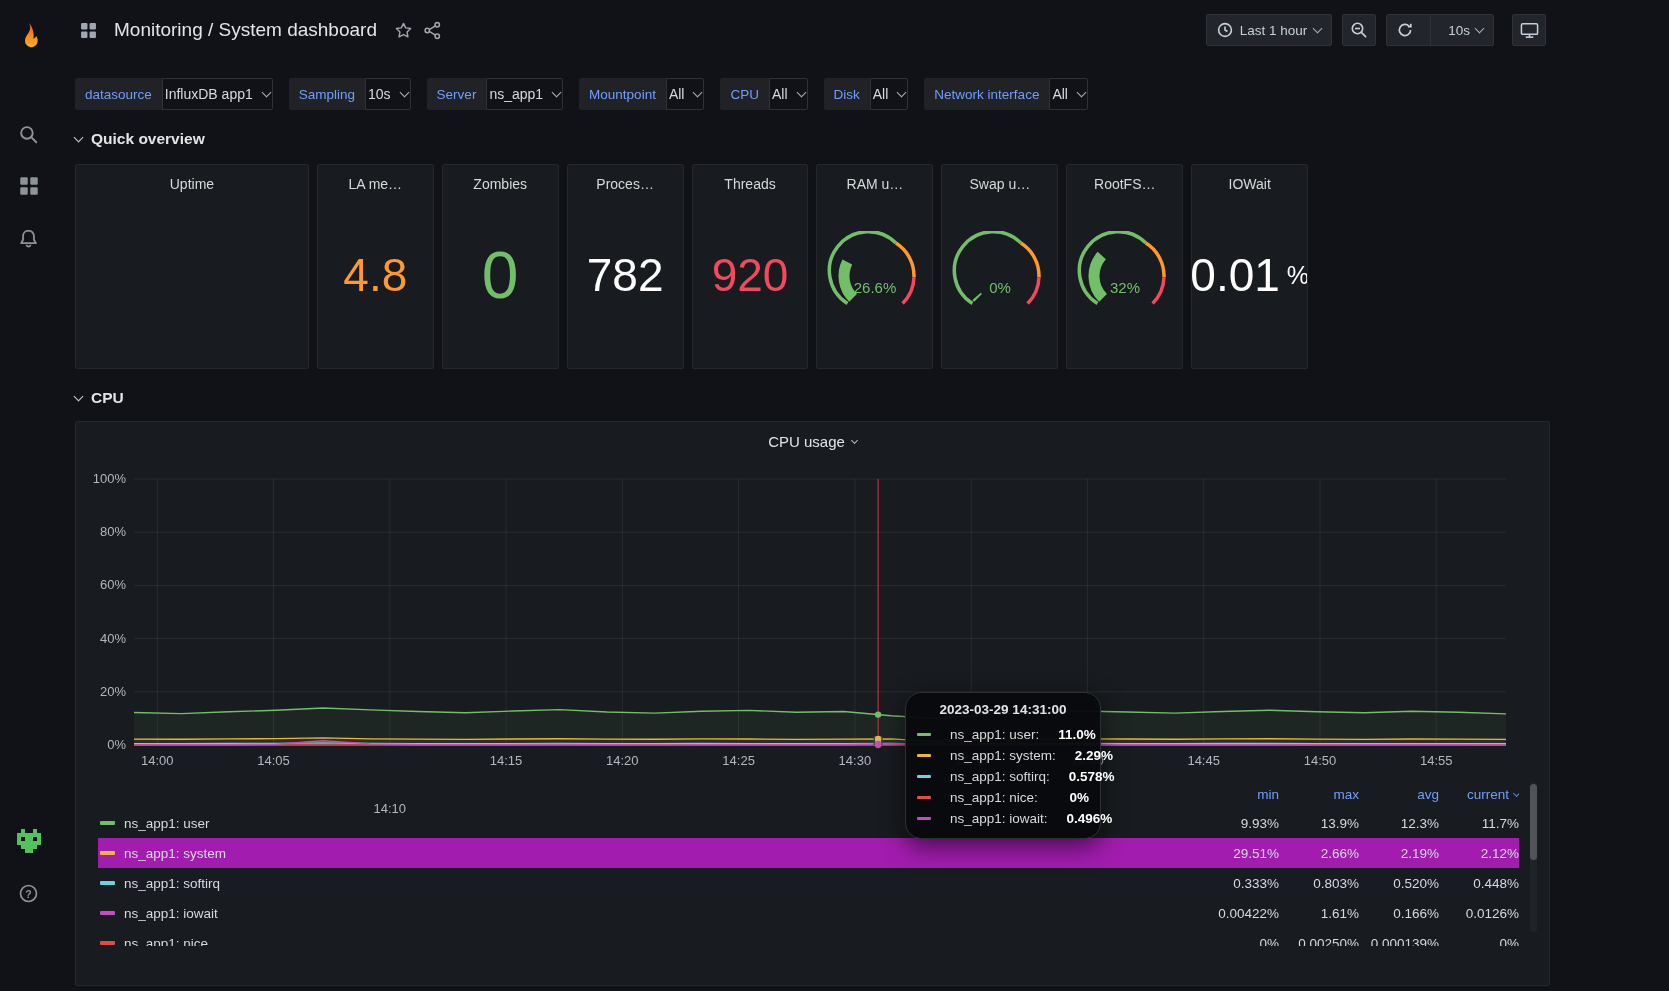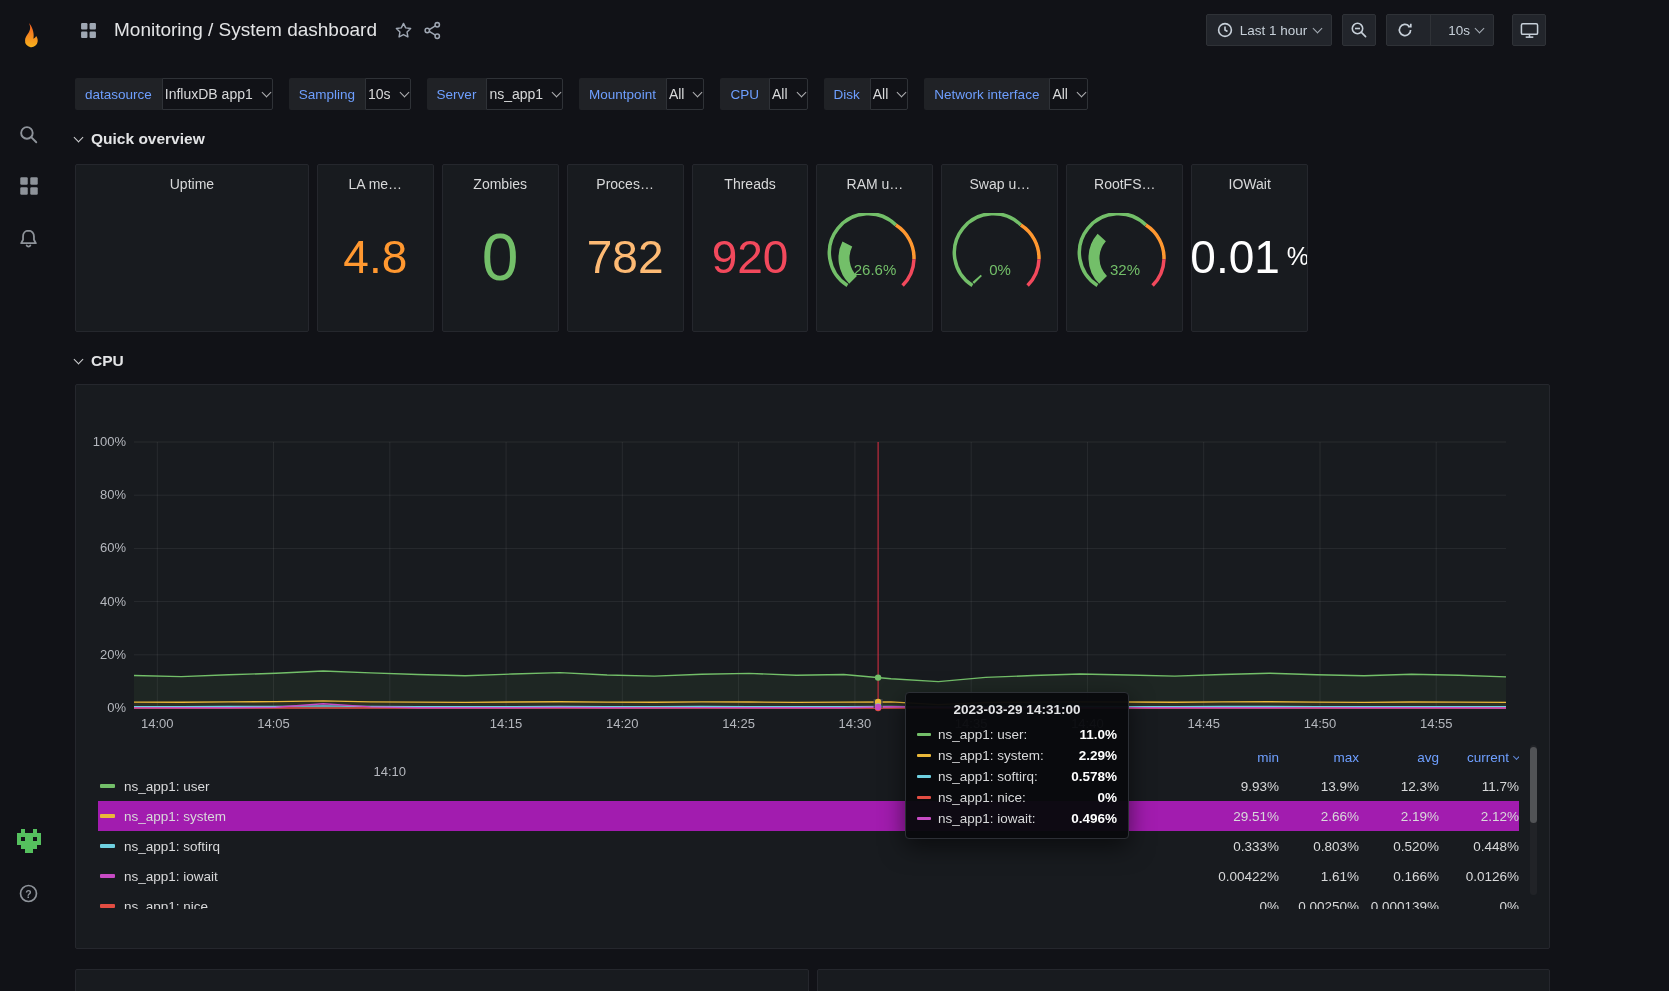--- a/index.html
+++ b/index.html
@@ -32,21 +32,21 @@
   .var-group{display:flex;height:32px}
   .var-label{display:flex;align-items:center;padding:0 10px;background:#202226;color:#6e9fff;font-size:13.5px;font-weight:500;border-radius:2px 0 0 2px}
   .var-value{display:flex;align-items:center;gap:10px;padding:0 2px;background:#111217;border:1px solid #2f3237;color:#d8d9da;font-size:14px;border-radius:0 2px 2px 0;cursor:pointer}
 
   
   .sec{display:flex;align-items:center;gap:9px;padding-left:18px;margin-top:20px;color:#e3e4e6;font-weight:700;font-size:15.5px;cursor:pointer}
   .sec .chev{opacity:.9}
 
   
   .panel{background:#181b1f;border:1px solid #25272d;border-radius:2px}
-  .stat-row{display:grid;grid-template-columns:2fr repeat(8,1fr) 2fr;gap:8px;width:1475px;margin:16px 0 0 18px;height:168px}
+  .stat-row{display:grid;grid-template-columns:2fr repeat(8,1fr) 2fr;gap:8px;width:1475px;margin:16px 0 0 18px;height:205px}
   .stat{display:flex;flex-direction:column;align-items:center;padding-top:11px;overflow:hidden;cursor:pointer}
   .stat-title{font-size:14px;color:#d8d9da;font-weight:500;white-space:nowrap;overflow:hidden;text-overflow:ellipsis;max-width:94%}
   .stat-body{flex:1;display:flex;align-items:baseline;justify-content:center;padding-bottom:10px;align-items:center}
   .stat-value{font-size:46px;font-weight:500;line-height:1}
   .stat-value.xl{font-size:66px}
   .stat-suffix{font-size:25px;margin-left:7px;font-weight:500}
 
   
   .cpu-panel{position:relative;width:1475px;height:565px;margin:14px 0 0 18px}
   .panel-head{height:38px;display:flex;align-items:center;justify-content:center;gap:7px;color:#e3e4e6;font-weight:500;font-size:15px;cursor:pointer}
@@ -65,23 +65,23 @@
   .lg-val{width:80px;text-align:right}
   .lg-head .lg-val{display:flex;justify-content:flex-end;align-items:center;gap:5px}
   .lg-scroll{position:absolute;right:12px;top:360px;width:7px;height:150px;background:rgba(255,255,255,0.04);border-radius:4px}
   .lg-thumb{position:absolute;top:2px;left:0;width:7px;height:76px;background:rgba(255,255,255,0.22);border-radius:4px;cursor:pointer}
 
   
   .stubs{display:flex;gap:8px;width:1475px;margin:20px 0 0 18px}
   .stubs .panel{flex:1;height:60px}
 
   
-  #tooltip{position:absolute;left:905px;top:692px;width:224px;background:rgba(8,9,12,0.96);border:1px solid #2c2f35;border-radius:4px;padding:9px 11px;z-index:20;box-shadow:0 8px 24px rgba(0,0,0,0.55);font-size:13.5px}
+  #tooltip{position:absolute;left:905px;top:692px;width:196px;background:rgba(8,9,12,0.96);border:1px solid #2c2f35;border-radius:16px;padding:9px 11px;z-index:20;box-shadow:0 8px 24px rgba(0,0,0,0.55);font-size:13.5px}
   .tt-head{font-weight:700;color:#e3e4e6;text-align:center;margin-bottom:7px;white-space:nowrap}
-  .tt-row{display:flex;align-items:center;gap:7px;height:21px;color:#d8d9da;white-space:nowrap}
+  .tt-row{display:flex;align-items:center;gap:19px;height:21px;color:#d8d9da;white-space:nowrap}
   .tt-dash{width:14px;height:3px;border-radius:1px;flex:none}
   .tt-val{margin-left:auto;font-weight:700;color:#fff}
 </style>
 </head>
 <body>
 
 <div id="screen">
 
   <aside class="sidebar">
     <div class="s-icon">
@@ -274,21 +274,21 @@
         </div>
         <div class="panel stat">
           <div class="stat-title">Zombies</div>
           <div class="stat-body">
             <span class="stat-value xl" style="color: rgb(115, 191, 105);">0</span>
           </div>
         </div>
         <div class="panel stat">
           <div class="stat-title">Proces…</div>
           <div class="stat-body">
-            <span class="stat-value" style="color: #fdba74;">782</span>
+            <span class="stat-value" style="color: #ffffff;">782</span>
           </div>
         </div>
         <div class="panel stat">
           <div class="stat-title">Threads</div>
           <div class="stat-body">
             <span class="stat-value" style="color: rgb(242, 73, 92);">920</span>
           </div>
         </div>
         <div class="panel stat">
           <div class="stat-title">RAM u…</div>
@@ -334,20 +334,24 @@
           </div>
         </div>
       </div>
 
     <div class="sec">
       <span class="chev"></span>
       <span>CPU</span>
     </div>
 
     <div class="panel cpu-panel">
+      <div class="panel-head">
+        <span>CPU usage</span>
+        <span class="chev sm"></span>
+      </div>
       <div id="y-labels">
           <div class="y-lab" style="top: 315px;">0%</div>
           <div class="y-lab" style="top: 261.8px;">20%</div>
           <div class="y-lab" style="top: 208.6px;">40%</div>
           <div class="y-lab" style="top: 155.4px;">60%</div>
           <div class="y-lab" style="top: 102.2px;">80%</div>
           <div class="y-lab" style="top: 49px;">100%</div>
         </div>
       <svg id="chart" class="chart" width="1372" height="266" viewBox="0 0 1372 266">
           <line x1="0" y1="266.0" x2="1372" y2="266.0" class="grid"></line>

